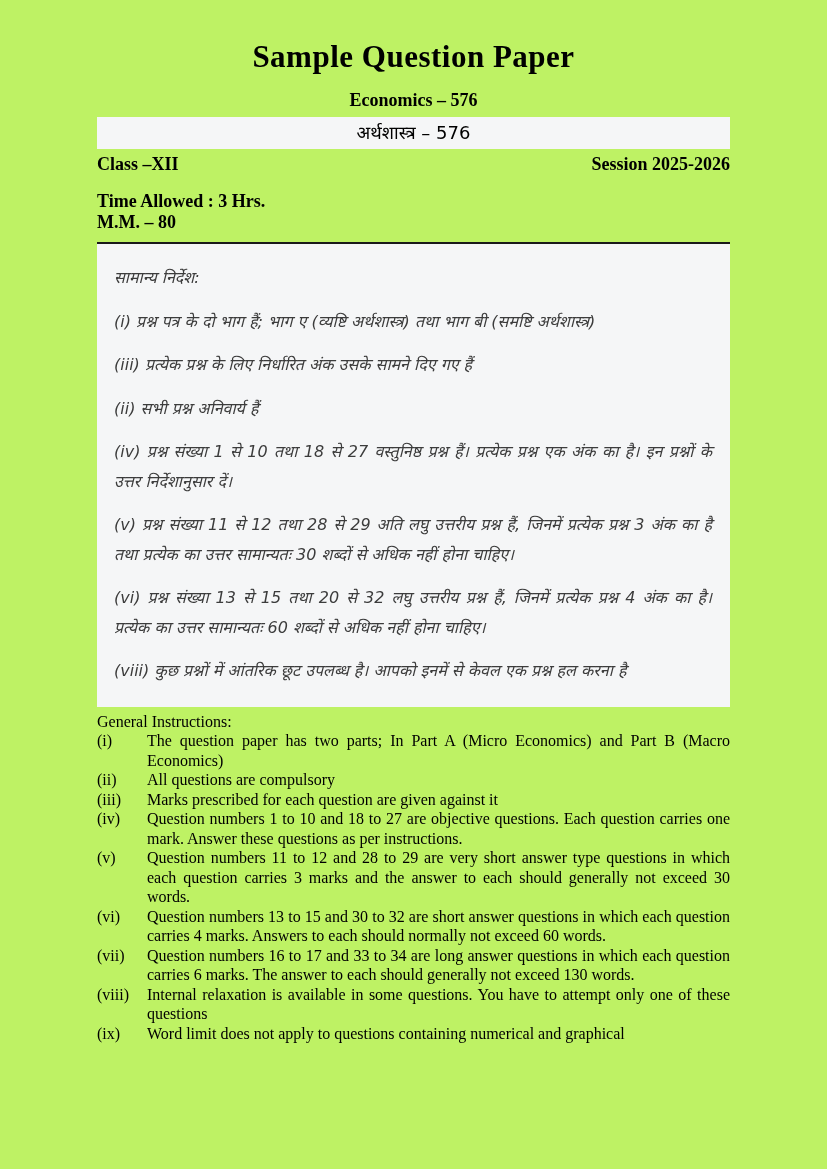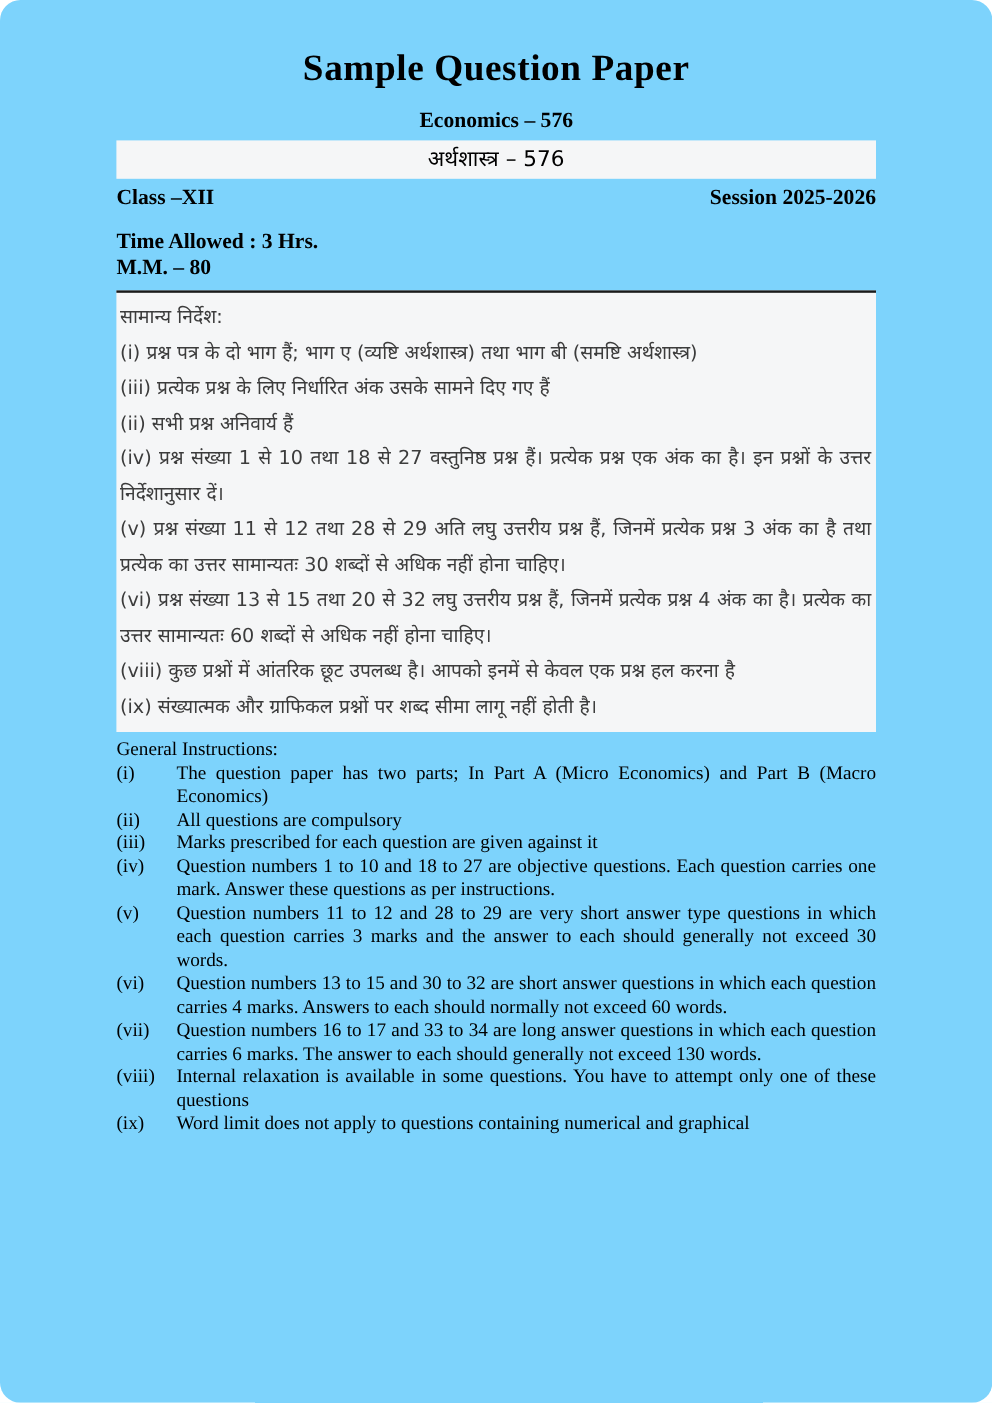--- a/index.html
+++ b/index.html
@@ -1,25 +1,24 @@
 <!DOCTYPE html>
 <html><head>
 <meta charset="utf-8">
 <style>
   * { box-sizing: border-box; }
   html, body { margin: 0; padding: 0; background: #ffffff; }
   .page {
     width: 827px; height: 1169px;
     margin: 0 auto;
-    background: #7dd3fc;
+    background: #bef264;
     font-family: "Liberation Serif", serif;
     color: #000;
     padding: 40px 97px 0 97px;
     overflow: hidden;
-    border-radius: 17px;
   }
   .title {
     margin: 0;
     font-size: 31px;
     line-height: 34px;
     font-weight: 700;
     text-align: center;
     letter-spacing: 0.5px;
   }
   .subject-en {
@@ -50,21 +49,21 @@
     margin-top: 9px;
     border-top: 2.5px solid #1a1a1a;
     background: #f5f6f7;
     padding: 5px 4px 7px 3px;
     font-family: "DejaVu Sans", sans-serif;
     font-size: 16px;
     line-height: 29.5px;
     color: #3c3c3c;
     text-align: justify;
   }
-  .hindi-section p { margin: 0; }
+  .hindi-section p { margin: 14px; font-style: italic; }
   .hi-label { white-space: nowrap; }
   .english-section {
     margin-top: 5px;
     font-size: 16px;
     line-height: 19.5px;
   }
   .gi-heading { margin: 0; }
   .gi-row { display: flex; }
   .gi-marker { width: 50px; flex-shrink: 0; }
   .gi-text { flex: 1; text-align: justify; }
@@ -92,21 +91,20 @@
 
   <div class="hindi-section">
     <p class="hi-heading">सामान्य निर्देश:</p>
     <p class="hi-item"><span class="hi-label">(i)</span> <span>प्रश्न पत्र के दो भाग हैं; भाग ए (व्यष्टि अर्थशास्त्र) तथा भाग बी (समष्टि अर्थशास्त्र)</span></p>
     <p class="hi-item"><span class="hi-label">(iii)</span> <span>प्रत्येक प्रश्न के लिए निर्धारित अंक उसके सामने दिए गए हैं</span></p>
     <p class="hi-item"><span class="hi-label">(ii)</span> <span>सभी प्रश्न अनिवार्य हैं</span></p>
     <p class="hi-item"><span class="hi-label">(iv)</span> <span>प्रश्न संख्या 1 से 10 तथा 18 से 27 वस्तुनिष्ठ प्रश्न हैं। प्रत्येक प्रश्न एक अंक का है। इन प्रश्नों के उत्तर निर्देशानुसार दें।</span></p>
     <p class="hi-item"><span class="hi-label">(v)</span> <span>प्रश्न संख्या 11 से 12 तथा 28 से 29 अति लघु उत्तरीय प्रश्न हैं, जिनमें प्रत्येक प्रश्न 3 अंक का है तथा प्रत्येक का उत्तर सामान्यतः 30 शब्दों से अधिक नहीं होना चाहिए।</span></p>
     <p class="hi-item"><span class="hi-label">(vi)</span> <span>प्रश्न संख्या 13 से 15 तथा 20 से 32 लघु उत्तरीय प्रश्न हैं, जिनमें प्रत्येक प्रश्न 4 अंक का है। प्रत्येक का उत्तर सामान्यतः 60 शब्दों से अधिक नहीं होना चाहिए।</span></p>
     <p class="hi-item"><span class="hi-label">(viii)</span> <span>कुछ प्रश्नों में आंतरिक छूट उपलब्ध है। आपको इनमें से केवल एक प्रश्न हल करना है</span></p>
-    <p class="hi-item"><span class="hi-label">(ix)</span> <span>संख्यात्मक और ग्राफिकल प्रश्नों पर शब्द सीमा लागू नहीं होती है।</span></p>
   </div>
 
   <div class="english-section">
     <p class="gi-heading">General Instructions:</p>
     <div class="gi-row">
       <span class="gi-marker">(i)</span>
       <span class="gi-text">The question paper has two parts; In Part A (Micro Economics) and Part B (Macro Economics)</span>
     </div>
     <div class="gi-row">
       <span class="gi-marker">(ii)</span>

